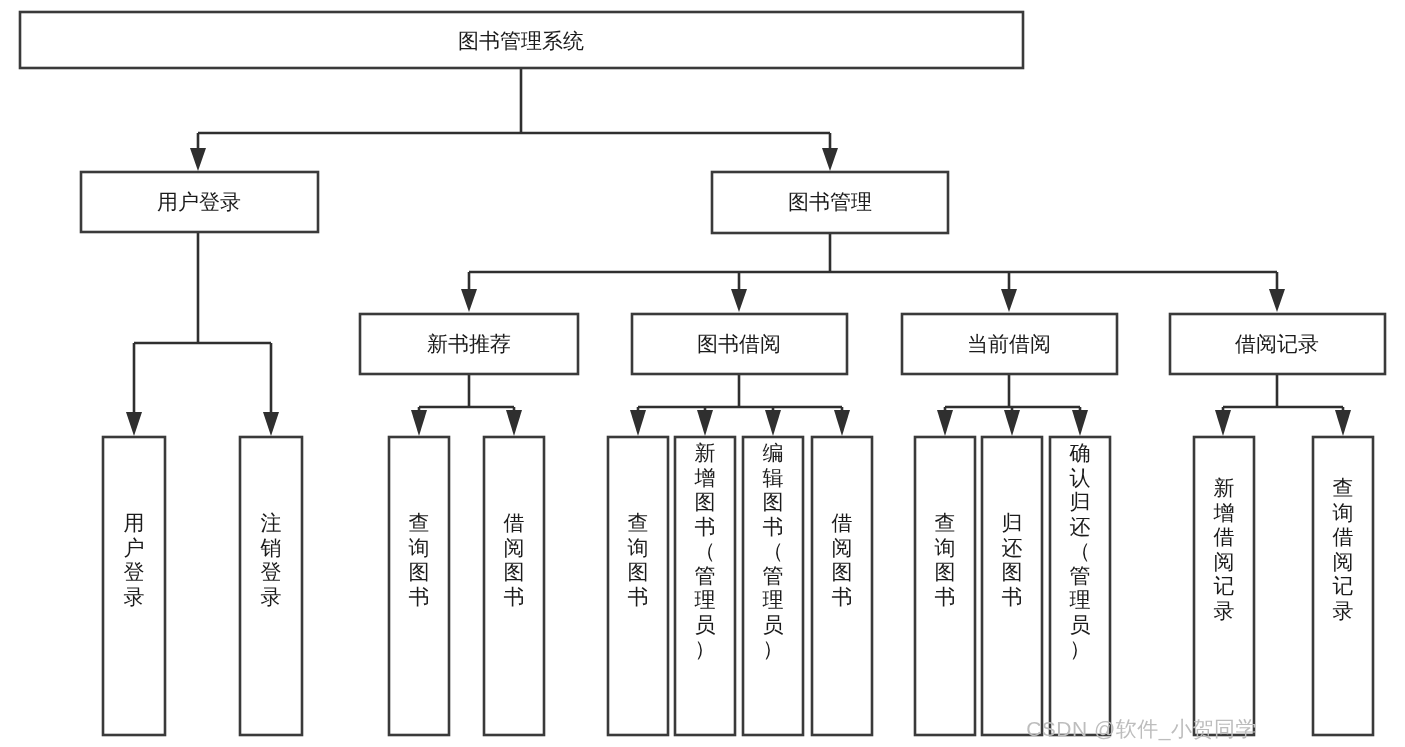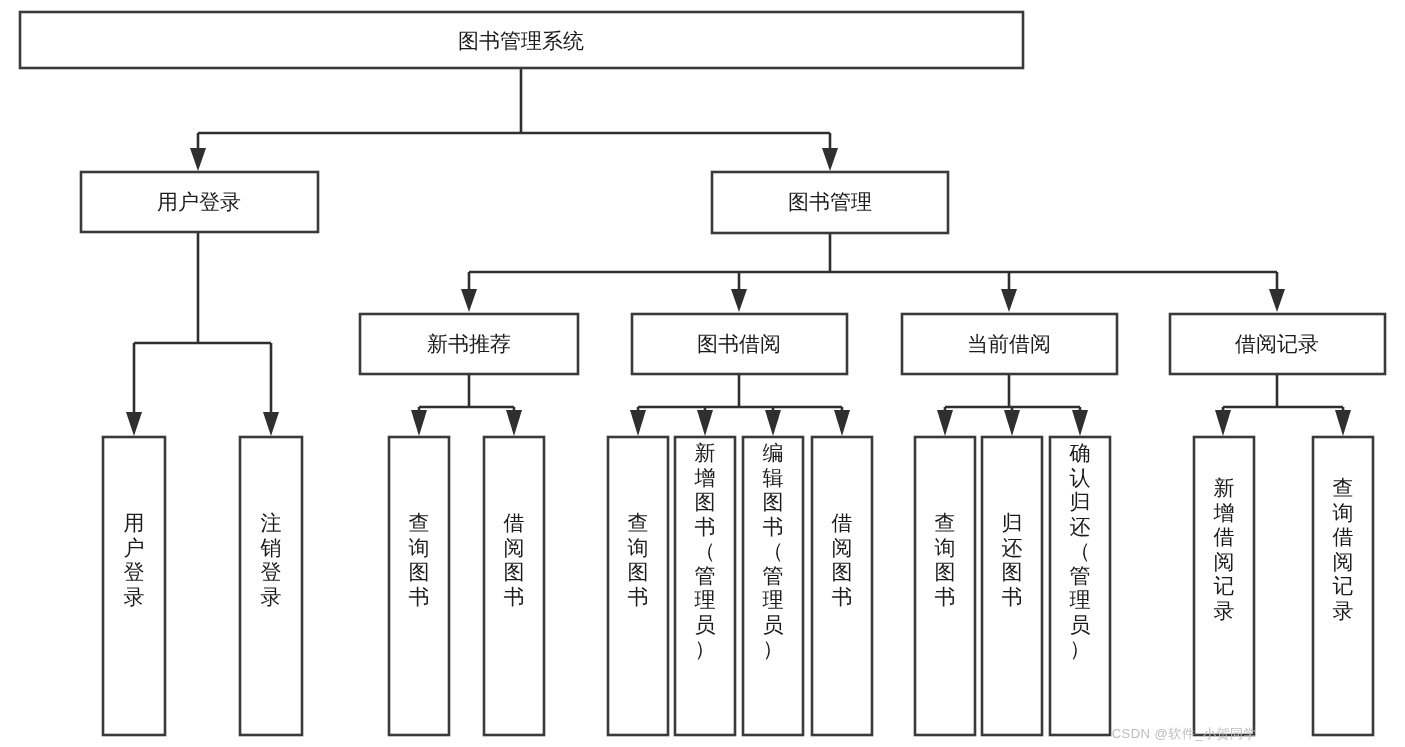--- a/index.html
+++ b/index.html
@@ -54,21 +54,21 @@
     font-family: "Liberation Sans", "DejaVu Sans", sans-serif;
     font-size: 21px;
     fill: #1b1b1b;
     text-anchor: middle;
   }
   .watermark-text {
     position: absolute;
     right: 8px;
     bottom: 4px;
     font-family: "Liberation Sans", "DejaVu Sans", sans-serif;
-    font-size: 13px;
+    font-size: 21px;
     color: #bdbdbd;
     white-space: nowrap;
     letter-spacing: 0.5px;
     user-select: none;
   }
 </style>
 </head>
 <body>
 
 <div id="diagram-root">

